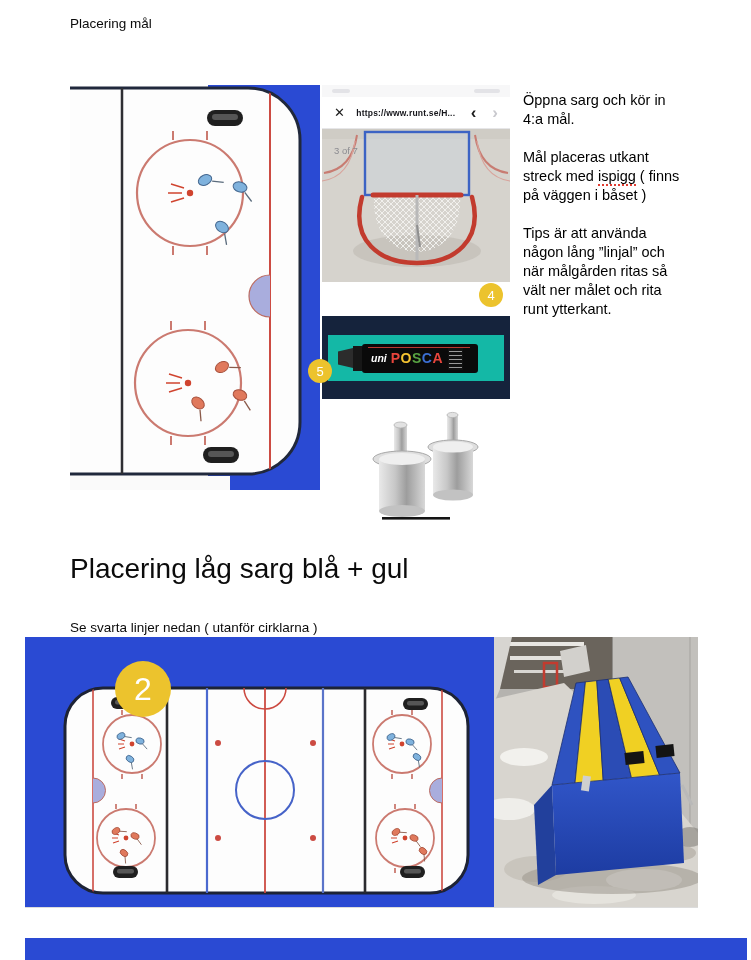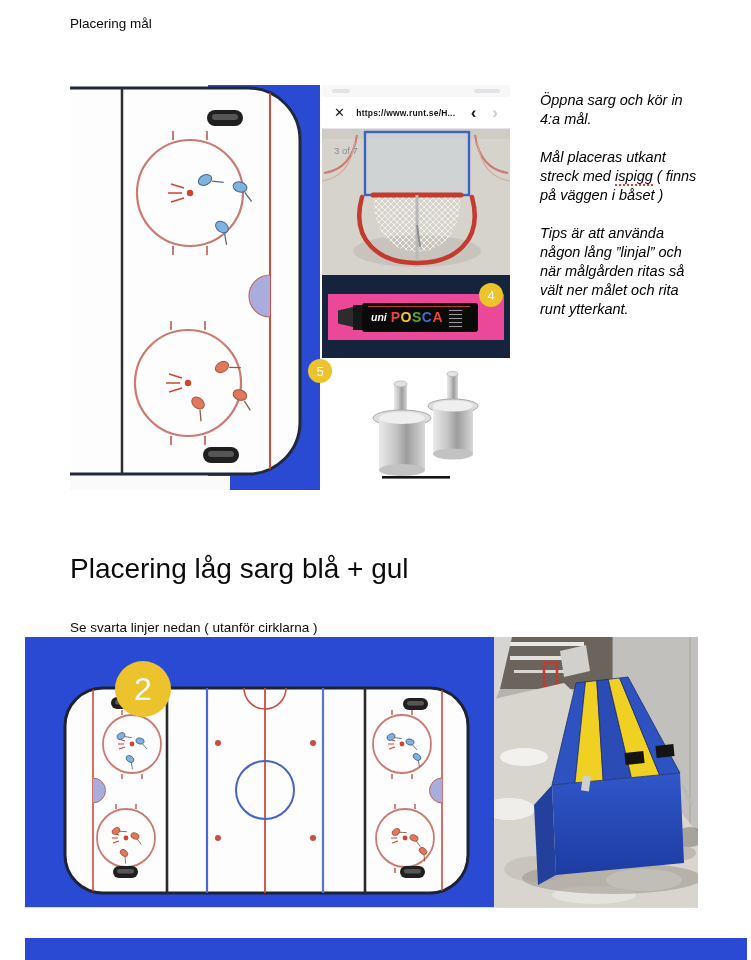--- a/index.html
+++ b/index.html
@@ -5,38 +5,38 @@
   html,body{margin:0;padding:0;background:#fff;}
   .page{position:relative;width:751px;height:960px;background:#fff;overflow:hidden;
         font-family:"Liberation Sans","DejaVu Sans",sans-serif;color:#000;padding-left:45px;}
   .abs{position:absolute;}
 
   .h1{left:70px;top:14px;font-size:13.5px;line-height:20px;color:#0b0b0b;}
   .h2{left:70px;top:556px;font-size:28px;line-height:26px;color:#0b0b0b;}
   .note{left:70px;top:620px;font-size:13.5px;color:#0b0b0b;}
 
   .textcol{left:523px;top:91px;width:200px;font-size:14.5px;line-height:19px;}
-  .textcol p{margin:0 0 19px 17px;white-space:pre-line;font-style:italic;}
+  .textcol p{margin:0 0 19px 0;white-space:pre-line;}
   .ul-red{border-bottom:2px dotted #e03c31;}
 
   
   .rink1{left:70px;top:85px;width:250px;height:405px;}
   .phone{left:322px;top:85px;width:188px;height:405px;background:#fff;}
   .ph-status{height:12px;background:#f7f7f8;position:relative;}
   .ph-status .sm1{position:absolute;left:10px;top:4px;width:18px;height:4px;background:#e3e3e7;border-radius:2px;}
   .ph-status .sm2{position:absolute;right:10px;top:4px;width:26px;height:4px;background:#e3e3e7;border-radius:2px;}
   .ph-bar{height:32px;background:#fff;border-bottom:1px solid #e6e6e8;display:flex;align-items:center;padding:0 12px;box-sizing:border-box;}
   .ph-close{font-size:13px;font-weight:700;color:#1a1a1a;}
   .ph-url{flex:1;text-align:center;font-size:8.5px;font-weight:700;color:#15151a;letter-spacing:.2px;}
   .ph-back{font-size:17px;font-weight:700;color:#1a1a1a;margin-left:4px;line-height:1;}
   .ph-fwd{font-size:17px;font-weight:700;color:#c9c9ce;margin-left:16px;line-height:1;}
-  .ph-photo{position:relative;height:146px;}
+  .ph-photo{position:relative;height:187px;}
   .ph-indicator{position:absolute;left:12px;top:16px;font-size:9.5px;color:#8b8b90;}
   .ph-marker{position:relative;height:83px;background:#15233c;}
-  .mk-photo{position:absolute;left:6px;top:19px;width:176px;height:46px;background:#ec4899;display:flex;align-items:center;padding-left:10px;box-sizing:border-box;}
+  .mk-photo{position:absolute;left:6px;top:19px;width:176px;height:46px;background:#14b8a6;display:flex;align-items:center;padding-left:10px;box-sizing:border-box;}
   .mk-tip{width:15px;height:20px;background:#2c2c2c;clip-path:polygon(0 18%,100% 0,100% 100%,0 82%);}
   .mk-ferrule{width:9px;height:25px;background:#171717;}
   .mk-body{position:relative;width:116px;height:29px;background:#0a0a0a;border-radius:3px;display:flex;align-items:center;padding-left:9px;box-sizing:border-box;}
   .mk-body::before{content:"";position:absolute;left:6px;right:8px;top:3px;height:1.5px;background:#b93a30;}
   .mk-uni{color:#fff;font-style:italic;font-weight:700;font-size:10.5px;margin-right:4px;}
   .mk-posca{font-weight:800;font-size:14px;letter-spacing:.5px;display:flex;}
   .mk-posca .l0{color:#e8453c}.mk-posca .l1{color:#f5c431}.mk-posca .l2{color:#58a342}.mk-posca .l3{color:#3b6fd4}.mk-posca .l4{color:#e8453c}
   .mk-tag{width:13px;height:21px;margin-left:5px;background:repeating-linear-gradient(#111 0 3px,#9a9a9a 3px 4px);border:1px solid #111;}
   .ph-pegs{position:relative;height:125px;background:#fff;}
 

